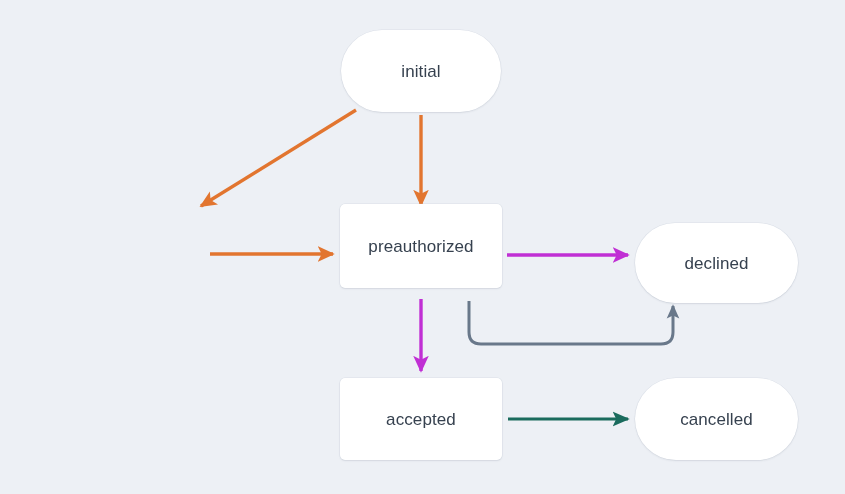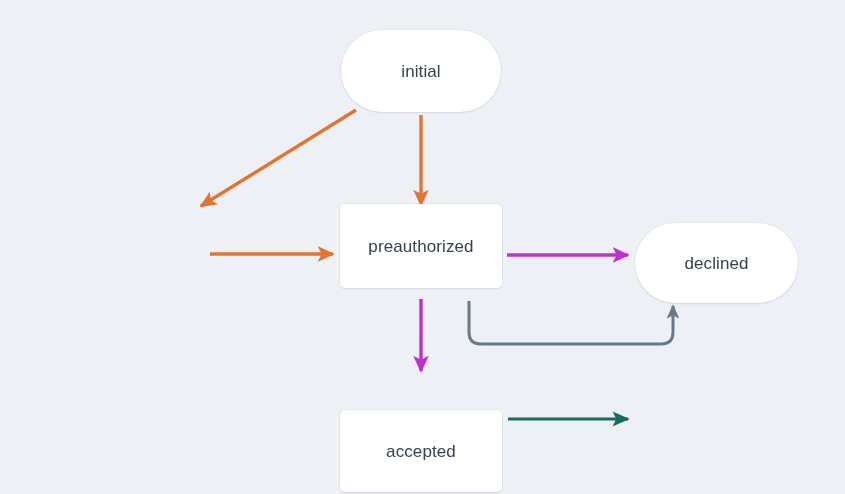--- a/index.html
+++ b/index.html
@@ -93,18 +93,21 @@
 
 
   <div class="node node-rect" style="left:340px; top:204px; width:162px; height:84px;">
     <span class="node-label">preauthorized</span>
   </div>
 
   <div class="node node-pill" style="left:635px; top:215px; width:163px; height:80px;margin-top:8px;">
     <span class="node-label">declined</span>
   </div>
 
-  <div class="node node-rect" style="left:340px; top:378px; width:162px; height:82px;margin-top:32px;">
+  <div class="node node-rect" style="left:340px; top:378px; width:162px; height:82px;">
     <span class="node-label">accepted</span>
   </div>
 
+  <div class="node node-pill" style="left:635px; top:378px; width:163px; height:82px;">
+    <span class="node-label">cancelled</span>
+  </div>
 
 </div>
 
 </body></html>

